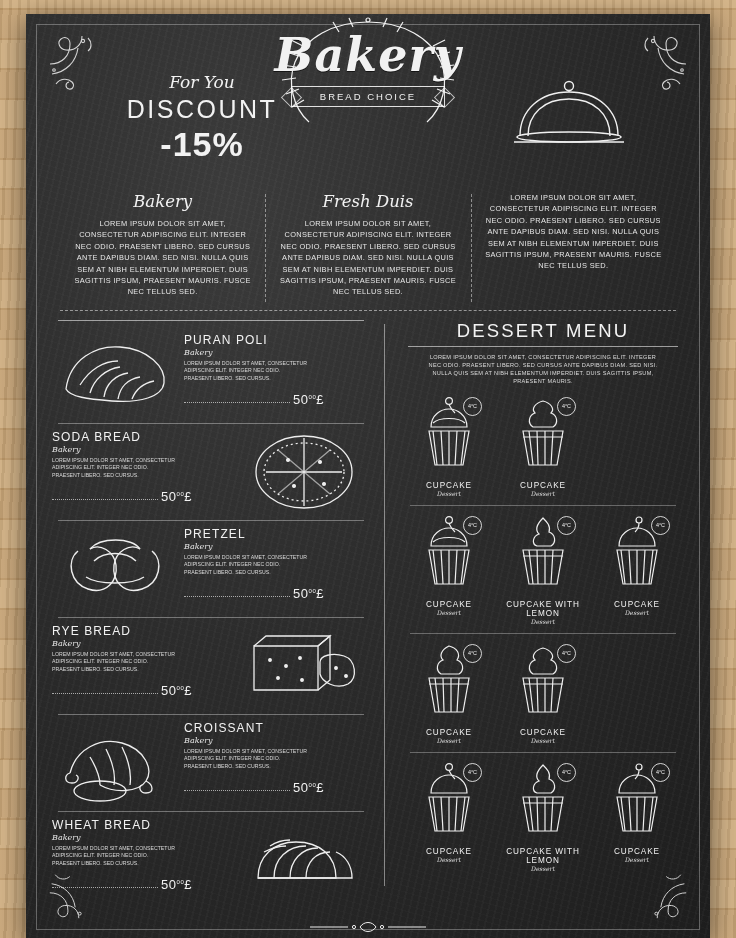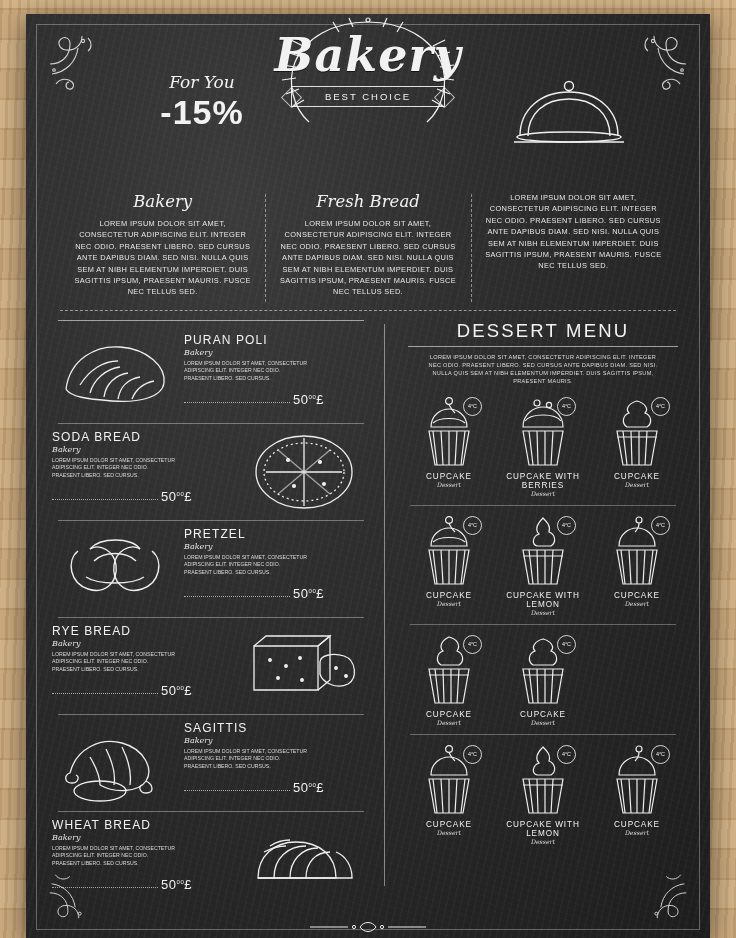--- a/index.html
+++ b/index.html
@@ -156,21 +156,21 @@
   .sep-line{border-top:1px solid rgba(255,255,255,.35);margin:0 6px}
 
   
   .cupcake-grid{display:flex;flex-wrap:wrap;margin-top:2px}
   .cup{width:33.33%;text-align:center;margin-bottom:8px;position:relative}
   .cup .art{height:78px;position:relative}
   .cup .badge{
     position:absolute;right:14px;top:4px;width:17px;height:17px;border-radius:50%;
     border:1px solid rgba(255,255,255,.8);font-size:5.4px;line-height:17px;
   }
-  .cup .nm{font-size:8.2px;letter-spacing:.9px;margin-top:1px}
+  .cup .nm{font-size:8.2px;letter-spacing:.9px;margin-top:10px}
   .cup .sub{font-family:"DejaVu Serif",serif;font-style:italic;font-size:6.2px;color:#dcdcdc}
   .cup-rule{border-top:1px solid rgba(255,255,255,.3);margin:0 8px 6px}
 
   .bottom-orn{
     position:absolute;left:50%;transform:translateX(-50%);bottom:4px;width:120px;text-align:center;
   }
   svg{display:block}
 </style>
 </head>
 <body>
@@ -214,20 +214,21 @@
       <path d="M4 40 C18 38 28 28 30 14"></path>
       <path d="M8 50 C12 44 20 44 24 48"></path>
       <circle cx="35" cy="7" r="1.6"></circle>
     </svg>
   </div>
 
   <div class="header">
 
     <div class="discount">
       <div class="foryou">For You</div>
+      <div class="word">DISCOUNT</div>
       <div class="pct">-15%</div>
     </div>
 
     <div class="cloche">
       <svg width="118" height="74" viewBox="0 0 118 74" fill="none" stroke="#f0f0f0" stroke-width="1.4">
         <path d="M10 60 C10 34 30 16 59 16 C88 16 108 34 108 60"></path>
         <path d="M18 60 C18 38 34 23 59 23 C84 23 100 38 100 60"></path>
         <ellipse cx="59" cy="61" rx="52" ry="5"></ellipse>
         <path d="M4 66 H114"></path>
         <circle cx="59" cy="10" r="4.5"></circle>
@@ -238,31 +239,31 @@
     <div class="logo">
       <svg width="250" height="150" viewBox="0 0 250 150" fill="none" stroke="#f2f2f2" stroke-width="1.2" style="position:absolute;left:0;top:0">
         <path d="M125 6 C90 6 62 22 52 46 C44 66 50 92 66 106"></path>
         <path d="M125 6 C160 6 188 22 198 46 C206 66 200 92 184 106"></path>
         <path d="M60 30 l-12 -6 M56 40 l-13 -4 M53 51 l-14 -2 M53 62 l-14 2 M56 73 l-13 5 M61 84 l-12 7"></path>
         <path d="M190 30 l12 -6 M194 40 l13 -4 M197 51 l14 -2 M197 62 l14 2 M194 73 l13 5 M189 84 l12 7"></path>
         <path d="M96 16 l-6 -10 M110 11 l-4 -9 M140 11 l4 -9 M154 16 l6 -10"></path>
         <circle cx="125" cy="4" r="2"></circle>
       </svg>
       <div class="title">Bakery</div>
-      <div class="ribbon">BEST CHOICE</div>
+      <div class="ribbon">BREAD CHOICE</div>
     </div>
   </div>
 
   <div class="intro">
     <div class="intro-col">
       <h3>Bakery</h3>
       <p>Lorem ipsum dolor sit amet, consectetur adipiscing elit. Integer nec odio. Praesent libero. Sed cursus ante dapibus diam. Sed nisi. Nulla quis sem at nibh elementum imperdiet. Duis sagittis ipsum, Praesent mauris. Fusce nec tellus sed.</p>
     </div>
     <div class="intro-col">
-      <h3>Fresh Bread</h3>
+      <h3>Fresh Duis</h3>
       <p>Lorem ipsum dolor sit amet, consectetur adipiscing elit. Integer nec odio. Praesent libero. Sed cursus ante dapibus diam. Sed nisi. Nulla quis sem at nibh elementum imperdiet. Duis sagittis ipsum, Praesent mauris. Fusce nec tellus sed.</p>
     </div>
     <div class="intro-col">
       <p>Lorem ipsum dolor sit amet, consectetur adipiscing elit. Integer nec odio. Praesent libero. Sed cursus ante dapibus diam. Sed nisi. Nulla quis sem at nibh elementum imperdiet. Duis sagittis ipsum, Praesent mauris. Fusce nec tellus sed.</p>
     </div>
   </div>
   <div class="hr-dash"></div>
 
   <div class="menus">
 
@@ -379,21 +380,21 @@
         <div class="art">
           <svg width="120" height="86" viewBox="0 0 120 86" fill="none" stroke="#eee" stroke-width="1.3">
             <path d="M14 54 C20 30 44 18 66 24 C88 30 98 50 90 62 C82 74 58 74 44 66"></path>
             <path d="M14 54 C8 56 8 64 16 64 C22 64 24 58 20 56"></path>
             <path d="M90 62 C98 66 98 74 90 74 C84 74 82 68 86 66"></path>
             <path d="M34 38 C40 48 44 58 44 66 M50 30 C56 42 60 54 58 66 M66 28 C72 40 76 52 74 66"></path>
             <ellipse cx="44" cy="72" rx="26" ry="10"></ellipse>
           </svg>
         </div>
         <div class="txt">
-          <h4>SAGITTIS</h4>
+          <h4>CROISSANT</h4>
           <div class="cat">Bakery</div>
           <div class="desc">Lorem ipsum dolor sit amet, consectetur adipiscing elit. Integer nec odio. Praesent libero. Sed cursus.</div>
         </div>
         <div class="price-row">
           <div class="dots"></div>
           <div class="price">
             <span>50</span><sup>00</sup><span>£</span>
           </div>
         </div>
       </div>
@@ -442,35 +443,20 @@
               <path d="M22 38 L26 72 M30 38 L32 72 M38 38 L38 72 M46 38 L44 72 M54 38 L50 72"></path>
             </svg>
           </div>
           <div class="badge">4°C</div>
           <div class="nm">CUPCAKE</div>
           <div class="sub">Dessert</div>
         </div>
         <div class="cup">
           <div class="art">
             <svg width="76" height="78" viewBox="0 0 76 78" fill="none" stroke="#eee" stroke-width="1.2" style="margin:0 auto">
-              <circle cx="32" cy="10" r="3"></circle>
-                <circle cx="44" cy="12" r="2.6"></circle>
-              <path d="M18 34 C18 20 30 14 38 14 C46 14 58 20 58 34 Z"></path>
-              <path d="M20 28 C26 20 50 20 56 28"></path>
-              <path d="M18 38 H58 L52 72 H24 Z"></path>
-              <path d="M24 38 L28 72 M32 38 L33 72 M40 38 L40 72 M48 38 L46 72"></path>
-            </svg>
-          </div>
-          <div class="badge">4°C</div>
-          <div class="nm">CUPCAKE WITH BERRIES</div>
-          <div class="sub">Dessert</div>
-        </div>
-        <div class="cup">
-          <div class="art">
-            <svg width="76" height="78" viewBox="0 0 76 78" fill="none" stroke="#eee" stroke-width="1.2" style="margin:0 auto">
               <path d="M38 8 C30 10 26 16 30 20 C24 22 22 30 28 34 L48 34 C54 30 52 22 46 20 C50 16 46 10 38 8 Z"></path>
               <path d="M18 38 H58 L52 72 H24 Z"></path>
               <path d="M24 38 L28 72 M32 38 L33 72 M40 38 L40 72 M48 38 L46 72"></path>
               <path d="M18 44 H58"></path>
             </svg>
           </div>
           <div class="badge">4°C</div>
           <div class="nm">CUPCAKE</div>
           <div class="sub">Dessert</div>
         </div>

